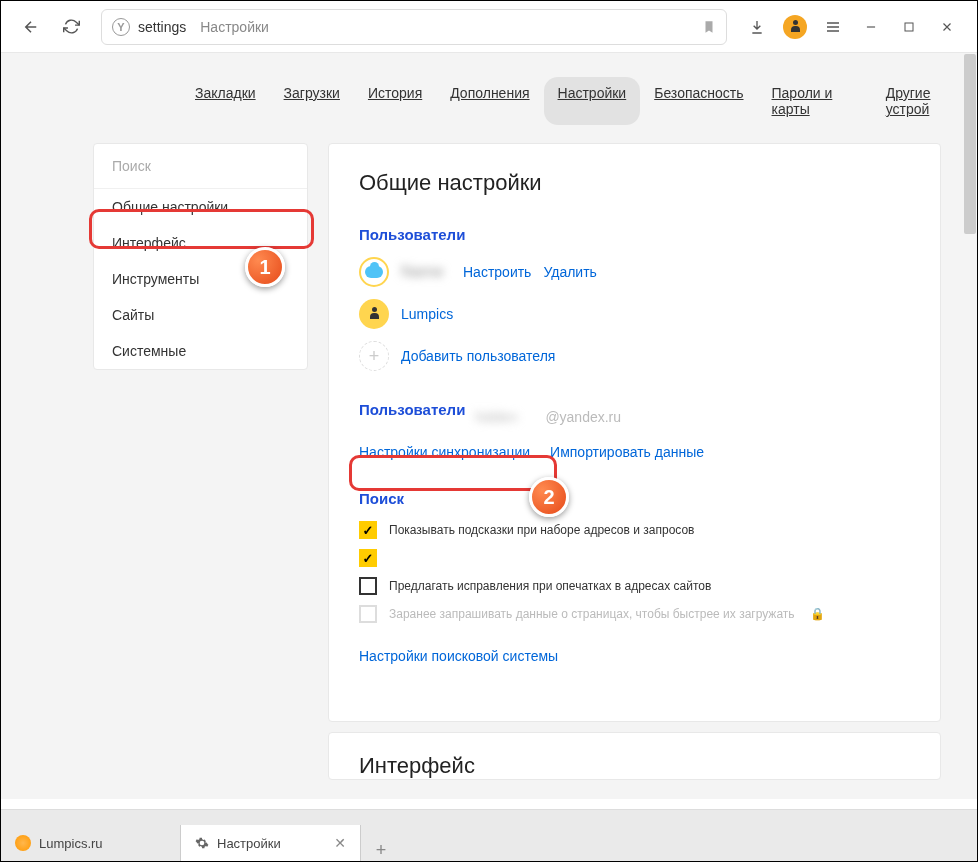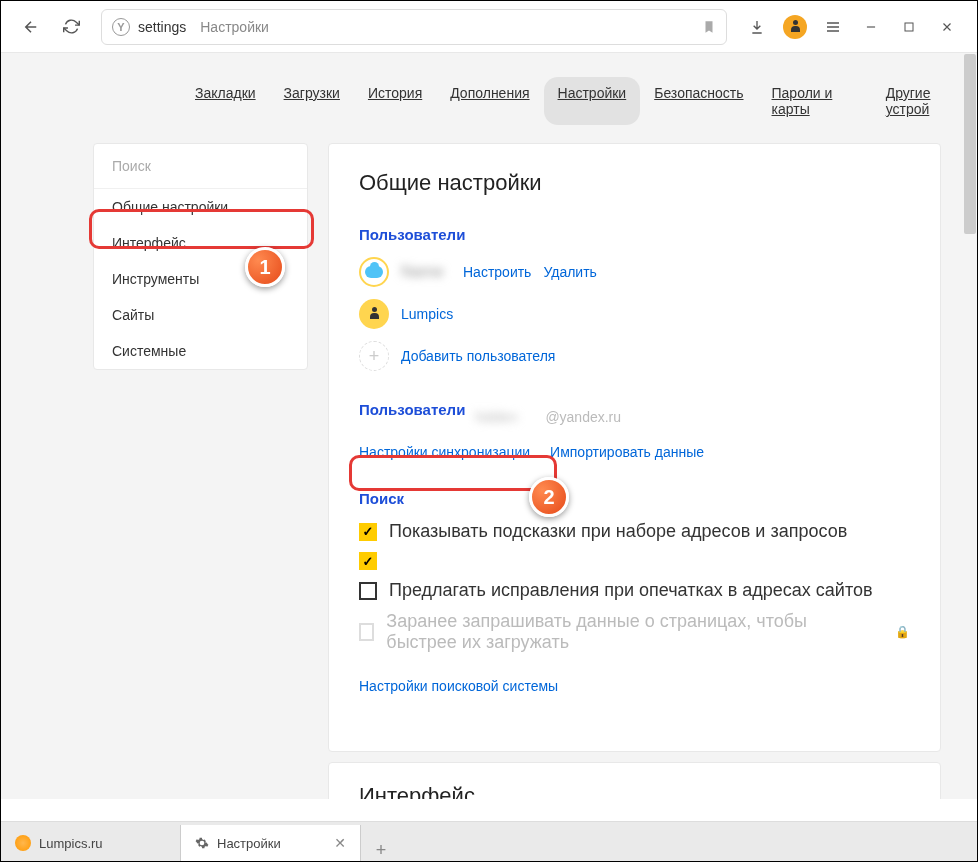--- a/index.html
+++ b/index.html
@@ -51,30 +51,30 @@
     .section-header-row { display: flex; align-items: center; gap: 10px; }
     .blurred-email { filter: blur(4px); color: #bbb; width: 60px; font-size: 14px; }
     .email-domain { color: #bbb; font-size: 14px; }
     .sync-links { display: flex; gap: 20px; margin-top: 12px; }
 
     .checkbox-row { display: flex; align-items: center; gap: 12px; margin-bottom: 10px; }
     .checkbox { width: 18px; height: 18px; border: 2px solid #333; display: flex; align-items: center; justify-content: center; }
     .checkbox.checked { background: #ffcc00; border-color: #ffcc00; }
     .checkbox.checked::after { content: '✓'; color: #000; font-size: 13px; font-weight: bold; }
     .checkbox.disabled { border-color: #ddd; }
-    .checkbox-label { font-size: 18px; color: #333; }
+    .checkbox-label { font-size: 12px; color: #333; }
     .checkbox-label.disabled { color: #bbb; }
     .lock-icon { color: #bbb; font-size: 12px; margin-left: 4px; }
     .search-link { margin-top: 24px; }
 
     .next-panel { background: #fff; border: 1px solid #e8e8e8; border-radius: 4px; padding: 20px 30px 0; margin: 10px 36px 0 0; }
     .next-panel h1 { font-size: 22px; font-weight: normal; color: #222; }
     .right-column { flex: 1; display: flex; flex-direction: column; }
 
-    .bottom-tabs { position: absolute; bottom: 0; left: 0; right: 0; height: 40px; background: #eaeaea; display: flex; align-items: flex-end; border-top: 1px solid #ddd; }
+    .bottom-tabs { position: absolute; bottom: 0; left: 0; right: 0; height: 52px; background: #eaeaea; display: flex; align-items: flex-end; border-top: 1px solid #ddd; }
     .btab { height: 36px; display: flex; align-items: center; gap: 8px; padding: 0 14px; font-size: 13px; color: #444; border-right: 1px solid #ccc; min-width: 180px; }
     .btab.active { background: #fff; }
     .btab-icon-lumpics { width: 16px; height: 16px; background: radial-gradient(circle, #ffb74d, #ff9800); border-radius: 50%; }
     .btab-icon-gear { width: 14px; height: 14px; color: #666; }
     .btab-close { margin-left: auto; color: #888; cursor: pointer; font-size: 14px; }
     .btab-add { width: 40px; display: flex; align-items: center; justify-content: center; color: #888; font-size: 18px; }
 
     svg { display: block; }
   </style>
 </head>

